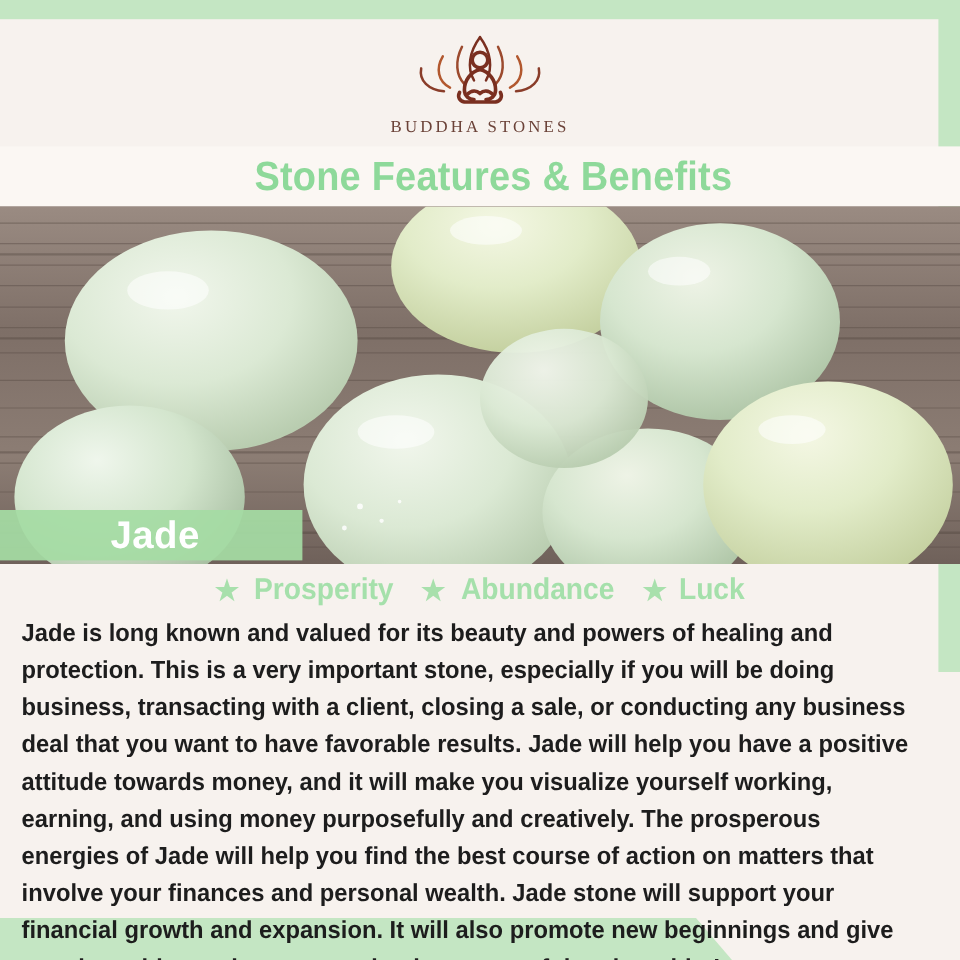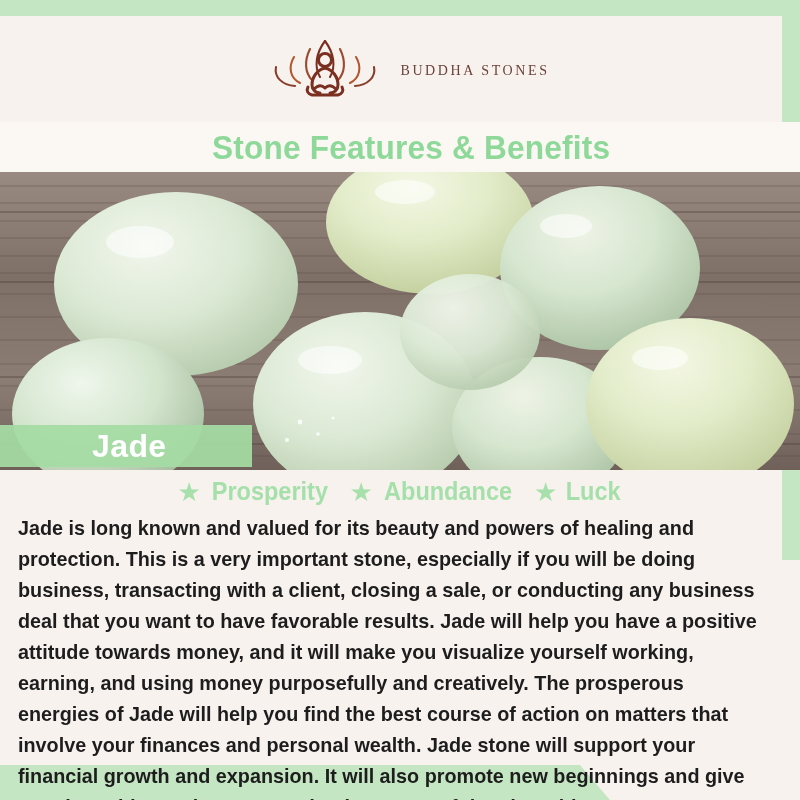--- a/index.html
+++ b/index.html
@@ -24,21 +24,21 @@
     left:0; top:208px; width:22px; height:262px;
   }
   #deco-bottom-band{
     left:0; top:765px; width:610px; height:35px;
     clip-path: polygon(0 0, 580px 0, 610px 35px, 0 35px);
   }
 
   
   #logo-block {
     position:absolute; left:0; top:16px; width:800px; height:106px;
-    display:flex; flex-direction:row;
+    display:flex; flex-direction:column;
     align-items:center; justify-content:center;
   }
   #lotus-logo { display:block; }
   #brand-name {
     margin-top:4px;
     font-size:14px; letter-spacing:2.6px; font-weight:400;
     color:#6b4238; font-family:"Liberation Serif", serif;
   }
 
   

